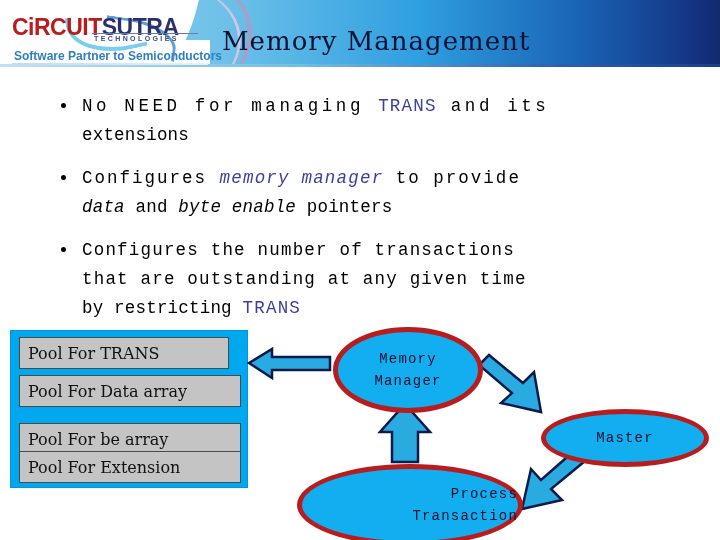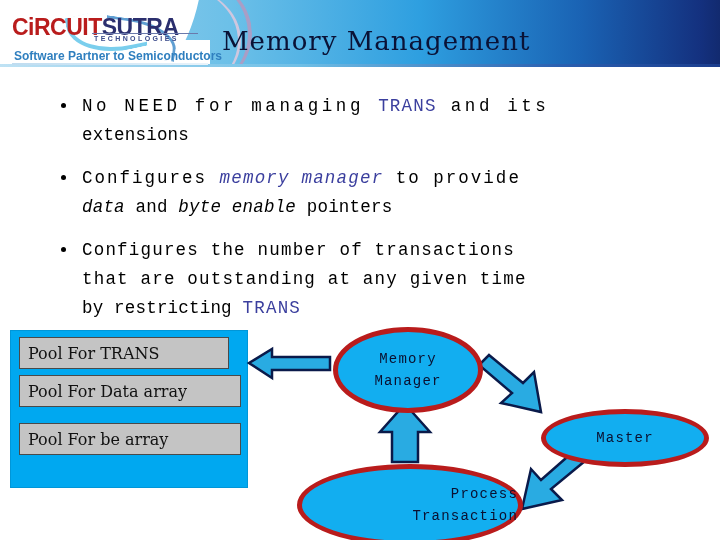--- a/index.html
+++ b/index.html
@@ -278,20 +278,21 @@
 
 <div class="diagram">
 
   <div class="shadow-blob" style="left:228px; top:352px; width:70px; height:120px;"></div>
   <div class="shadow-blob" style="left:262px; top:470px; width:80px; height:40px;"></div>
 
   <div class="pool-container">
     <div class="pool-box pool-1">Pool For TRANS</div>
     <div class="pool-box pool-2">Pool For Data array</div>
     <div class="pool-box pool-3">Pool For be array</div>
+    <div class="pool-box pool-4">Pool For Extension</div>
   </div>
 
   <svg class="arrows" viewBox="0 0 720 540">
 
     <polygon points="249,363 272,349 272,357 330,357 330,370 272,370 272,378" fill="#29abe2" stroke="#0a1a4a" stroke-width="2.5"></polygon>
 
     <polygon points="489,355 523,383 534,372 541,412 501,403 512,393 479,365" fill="#29abe2" stroke="#0a1a4a" stroke-width="2.5"></polygon>
 
     <polygon points="585,461 551,489 562,500 522,509 531,469 541,480 574,451" fill="#29abe2" stroke="#0a1a4a" stroke-width="2.5"></polygon>
 

